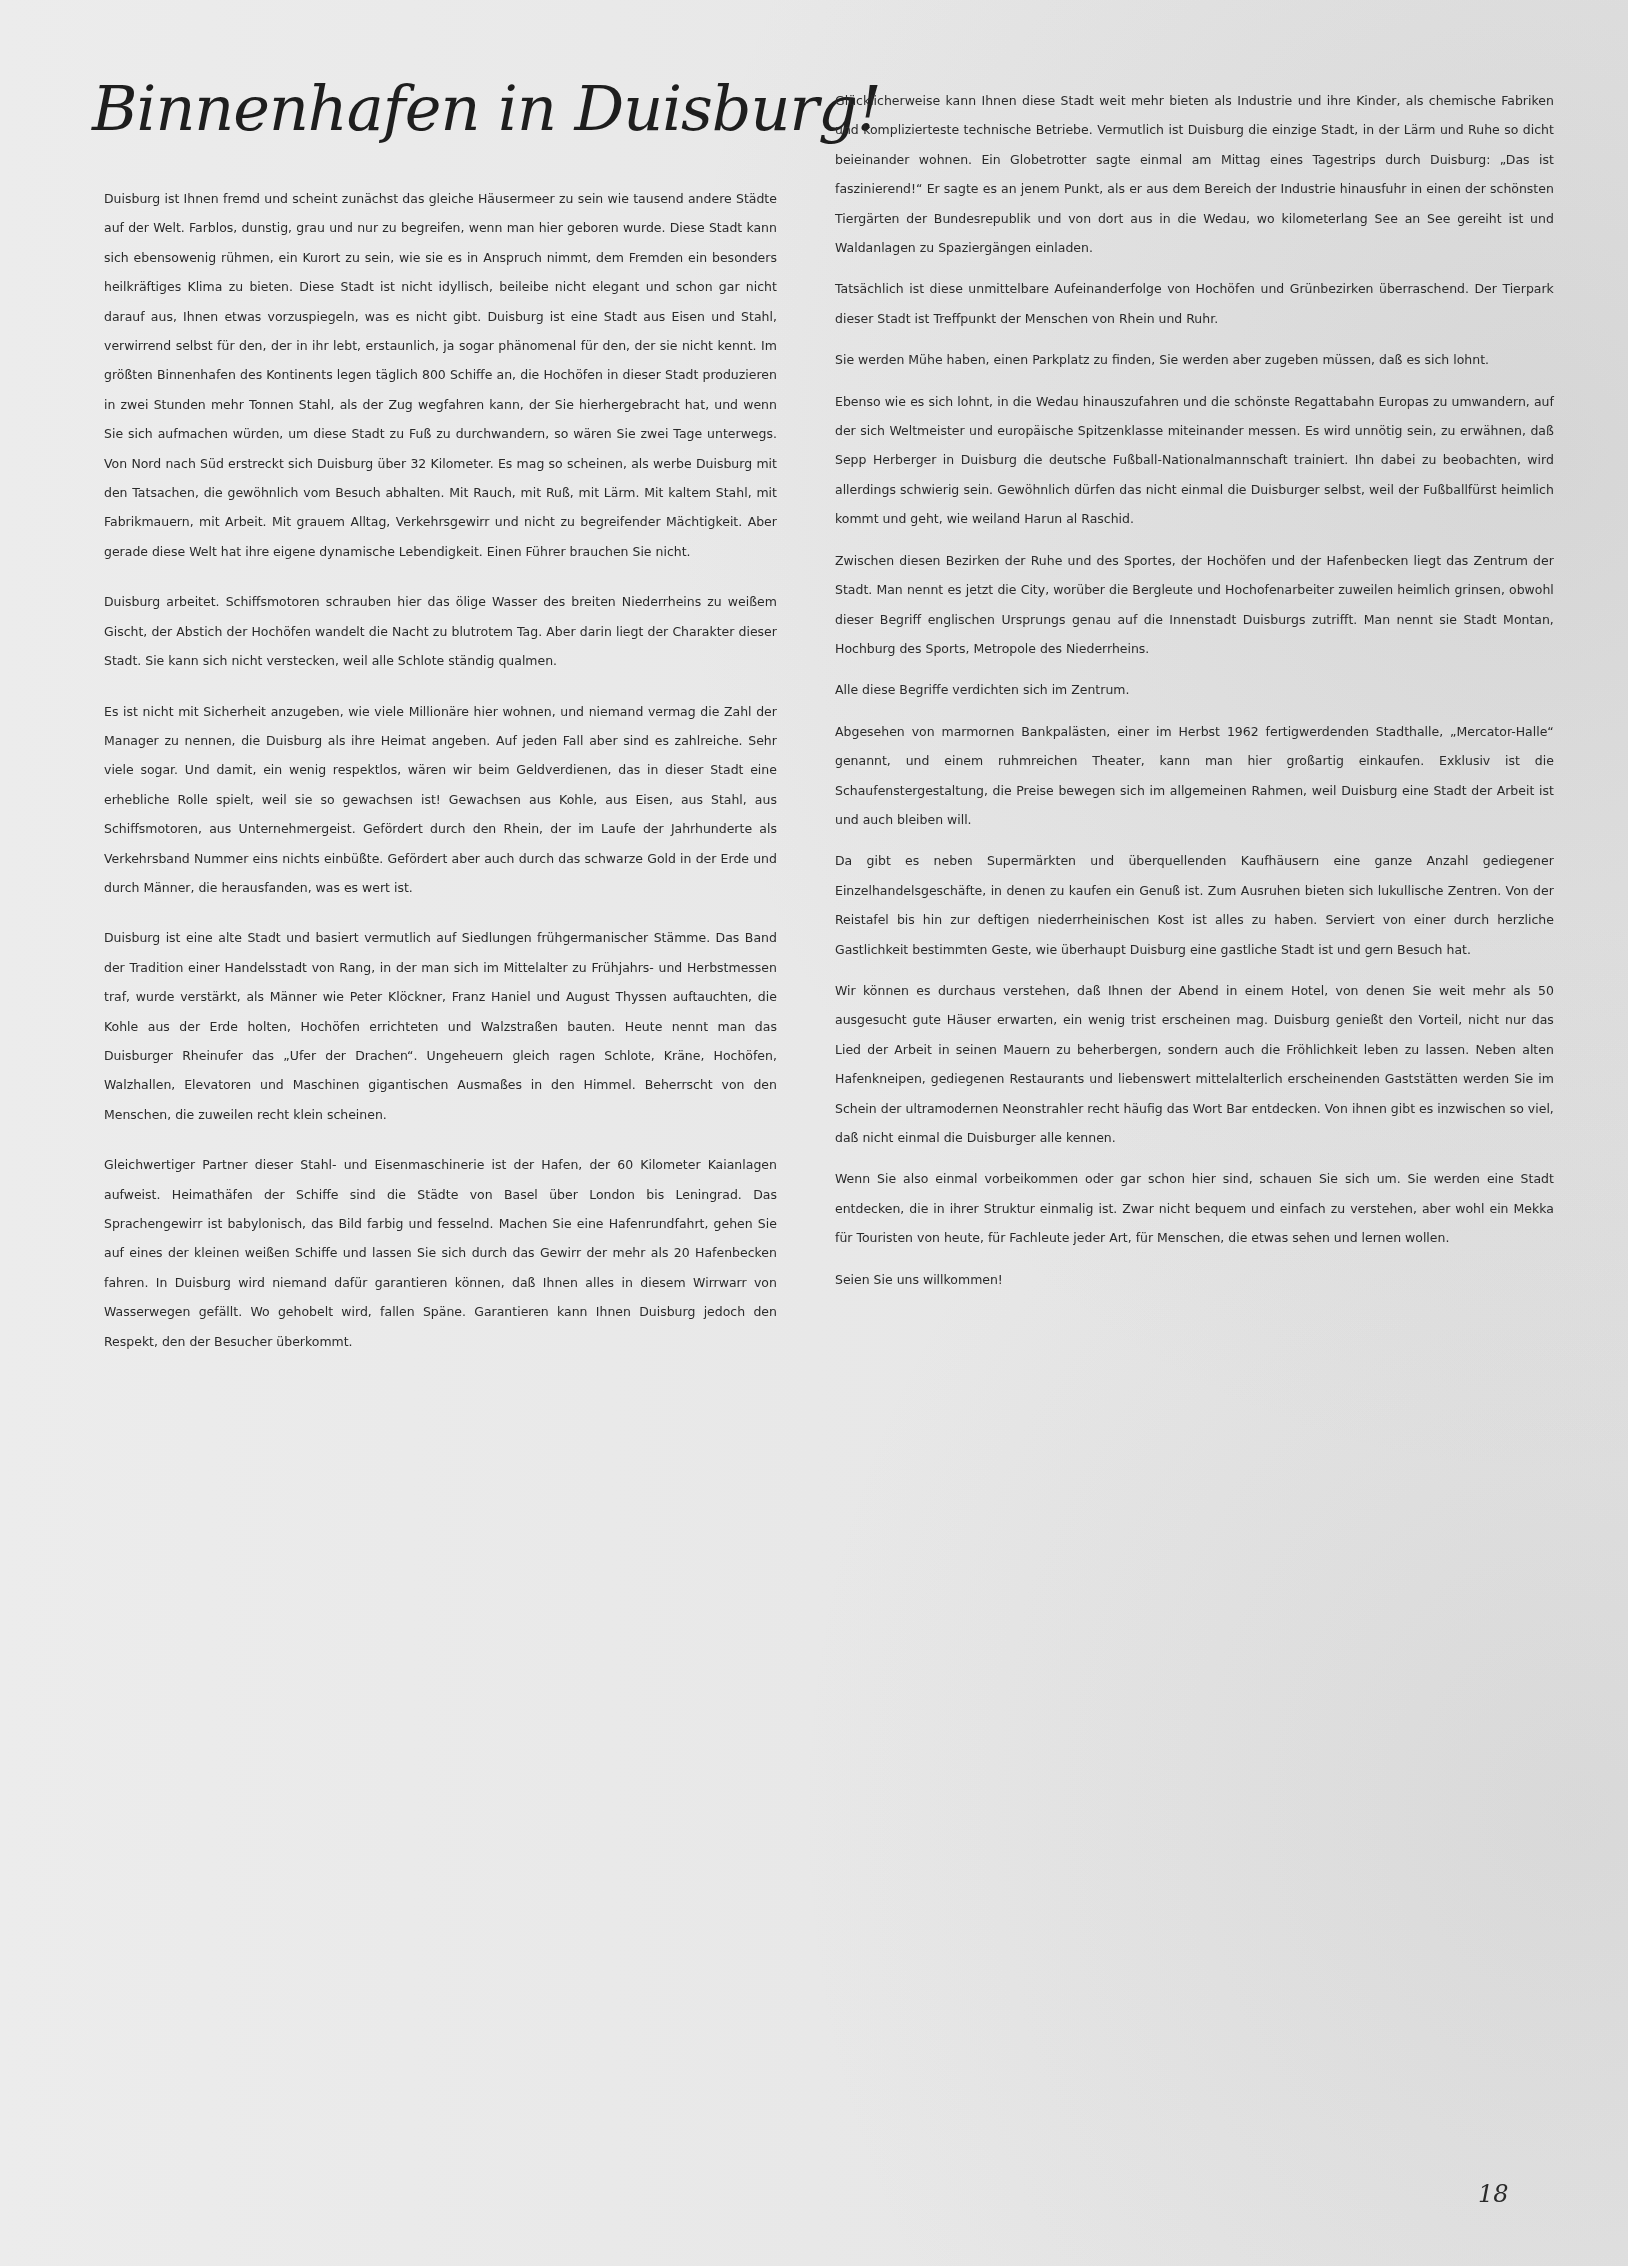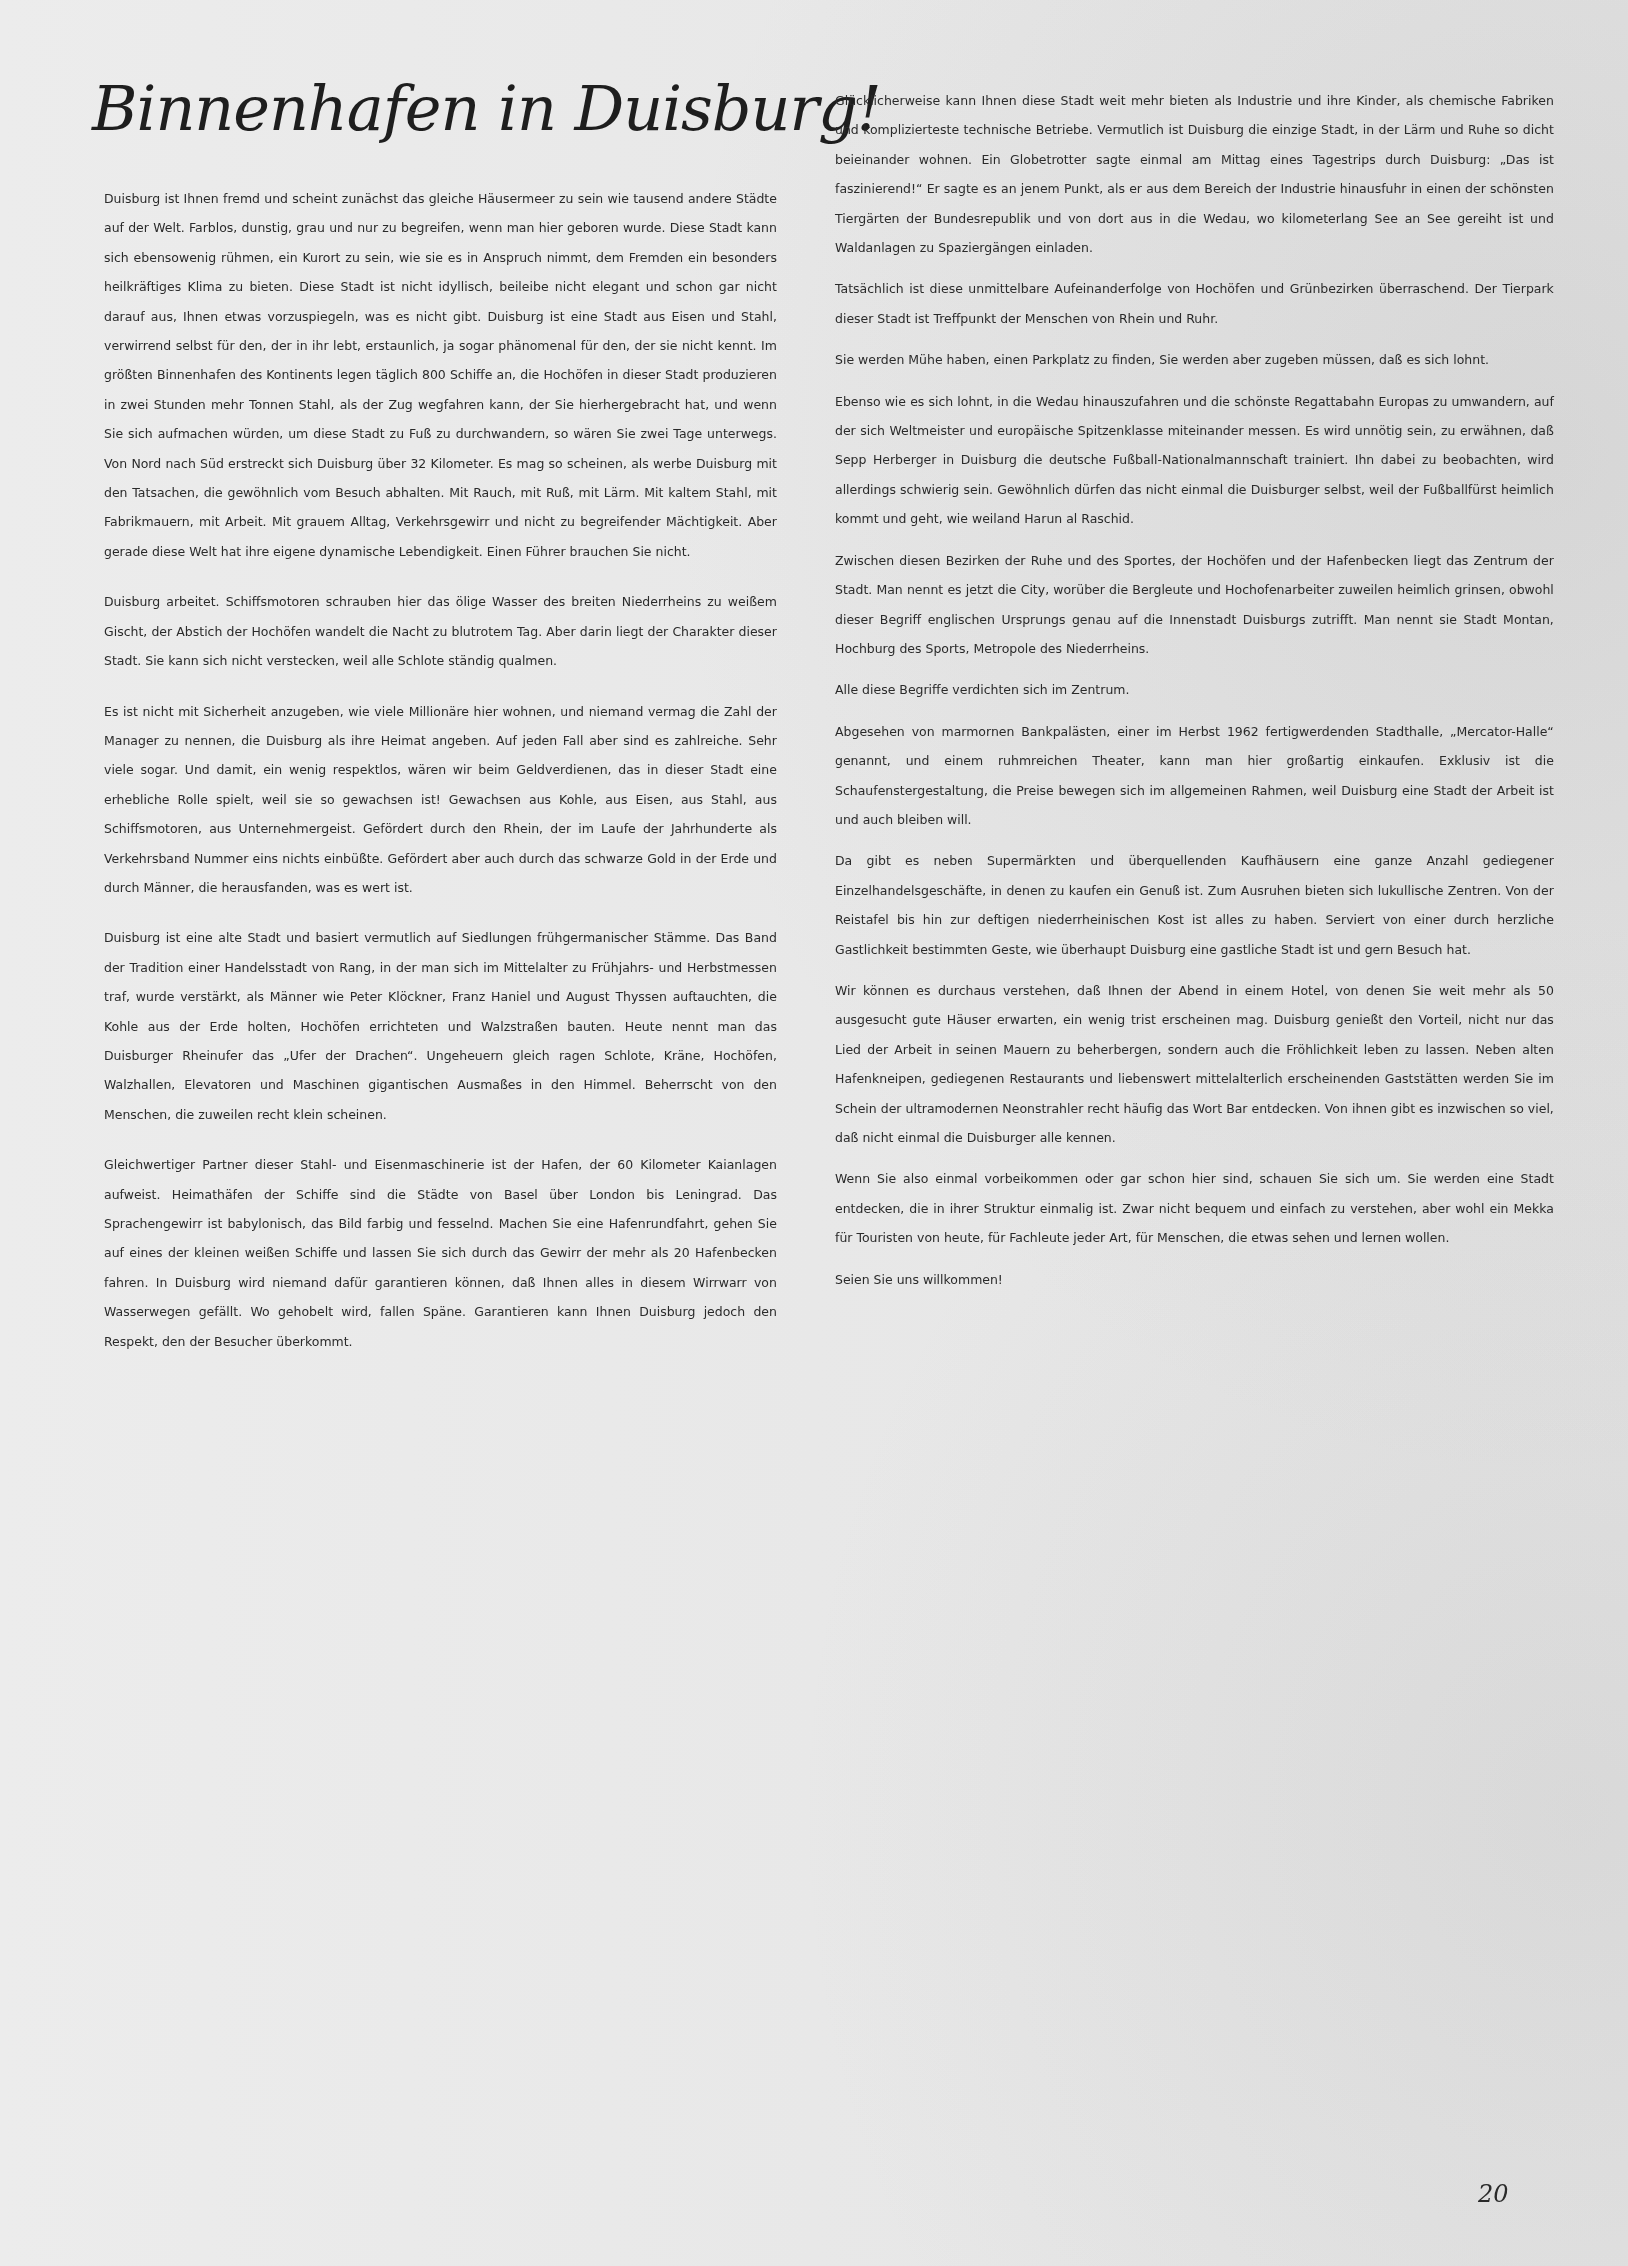--- a/index.html
+++ b/index.html
@@ -98,15 +98,15 @@
     <p>Ebenso wie es sich lohnt, in die Wedau hinauszufahren und die schönste Regattabahn Europas zu umwandern, auf der sich Weltmeister und europäische Spitzenklasse miteinander messen. Es wird unnötig sein, zu erwähnen, daß Sepp Herberger in Duisburg die deutsche Fußball-Nationalmannschaft trainiert. Ihn dabei zu beobachten, wird allerdings schwierig sein. Gewöhnlich dürfen das nicht einmal die Duisburger selbst, weil der Fußballfürst heimlich kommt und geht, wie weiland Harun al Raschid.</p>
     <p>Zwischen diesen Bezirken der Ruhe und des Sportes, der Hochöfen und der Hafenbecken liegt das Zentrum der Stadt. Man nennt es jetzt die City, worüber die Bergleute und Hochofenarbeiter zuweilen heimlich grinsen, obwohl dieser Begriff englischen Ursprungs genau auf die Innenstadt Duisburgs zutrifft. Man nennt sie Stadt Montan, Hochburg des Sports, Metropole des Niederrheins.</p>
     <p>Alle diese Begriffe verdichten sich im Zentrum.</p>
     <p>Abgesehen von marmornen Bankpalästen, einer im Herbst 1962 fertigwerdenden Stadthalle, „Mercator-Halle“ genannt, und einem ruhmreichen Theater, kann man hier großartig einkaufen. Exklusiv ist die Schaufenstergestaltung, die Preise bewegen sich im allgemeinen Rahmen, weil Duisburg eine Stadt der Arbeit ist und auch bleiben will.</p>
     <p>Da gibt es neben Supermärkten und überquellenden Kaufhäusern eine ganze Anzahl gediegener Einzelhandelsgeschäfte, in denen zu kaufen ein Genuß ist. Zum Ausruhen bieten sich lukullische Zentren. Von der Reistafel bis hin zur deftigen niederrheinischen Kost ist alles zu haben. Serviert von einer durch herzliche Gastlichkeit bestimmten Geste, wie überhaupt Duisburg eine gastliche Stadt ist und gern Besuch hat.</p>
     <p>Wir können es durchaus verstehen, daß Ihnen der Abend in einem Hotel, von denen Sie weit mehr als 50 ausgesucht gute Häuser erwarten, ein wenig trist erscheinen mag. Duisburg genießt den Vorteil, nicht nur das Lied der Arbeit in seinen Mauern zu beherbergen, sondern auch die Fröhlichkeit leben zu lassen. Neben alten Hafenkneipen, gediegenen Restaurants und liebenswert mittelalterlich erscheinenden Gaststätten werden Sie im Schein der ultramodernen Neonstrahler recht häufig das Wort Bar entdecken. Von ihnen gibt es inzwischen so viel, daß nicht einmal die Duisburger alle kennen.</p>
     <p>Wenn Sie also einmal vorbeikommen oder gar schon hier sind, schauen Sie sich um. Sie werden eine Stadt entdecken, die in ihrer Struktur einmalig ist. Zwar nicht bequem und einfach zu verstehen, aber wohl ein Mekka für Touristen von heute, für Fachleute jeder Art, für Menschen, die etwas sehen und lernen wollen.</p>
     <p>Seien Sie uns willkommen!</p>
   </div>
 
-  <div class="page-number">20</div>
+  <div class="page-number">18</div>
 
 </div>
 
 </body></html>

